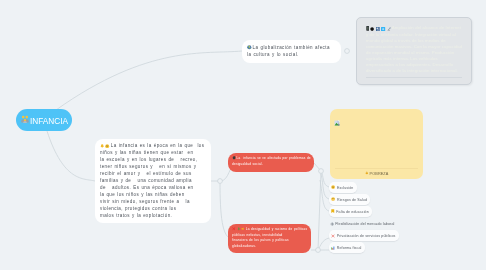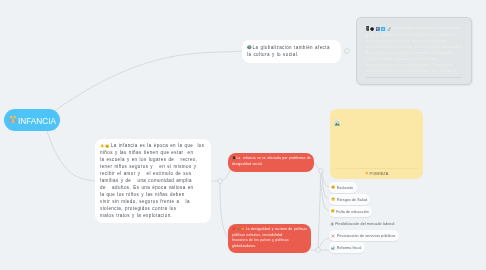--- a/index.html
+++ b/index.html
@@ -2,21 +2,21 @@
 <html><head>
 <meta charset="utf-8">
 <style>
   html,body{margin:0;padding:0;}
   body{width:486px;height:270px;overflow:hidden;background:#eef2f5;
        font-family:"Liberation Sans",sans-serif;-webkit-font-smoothing:antialiased;}
   .stage{position:relative;width:486px;height:270px;}
   svg.links{position:absolute;left:0;top:0;width:486px;height:270px;pointer-events:none;}
   .node{position:absolute;box-sizing:border-box;}
 
-  .root-pill{left:4px;top:109px;width:56px;height:22px;border-radius:11px;
+  .root-pill{left:16px;top:109px;width:56px;height:22px;border-radius:11px;
     background:#4ec3f7;color:#fff;display:flex;align-items:center;
     padding-left:5px;font-size:9.6px;}
   .root-pill .em{margin-right:1px;font-size:8px;line-height:1;}
   .root-pill .lbl{display:inline-block;transform:scaleX(.86);transform-origin:left center;
     font-weight:300;}
 
   .card-white{background:#fff;border-radius:8px;}
   .iem{display:inline-block;vertical-align:-0.9px;margin-right:1px;}
   .iem svg{display:block;}
 

